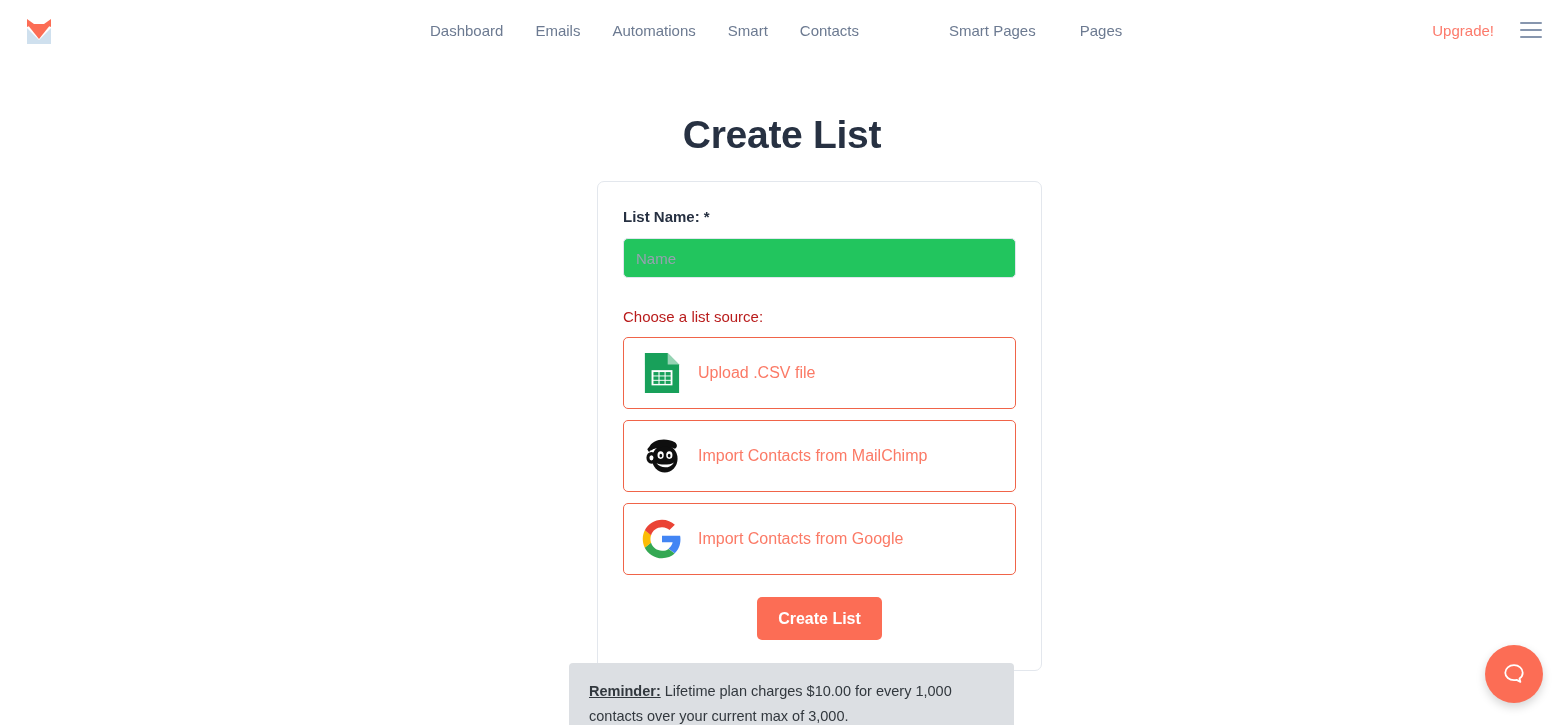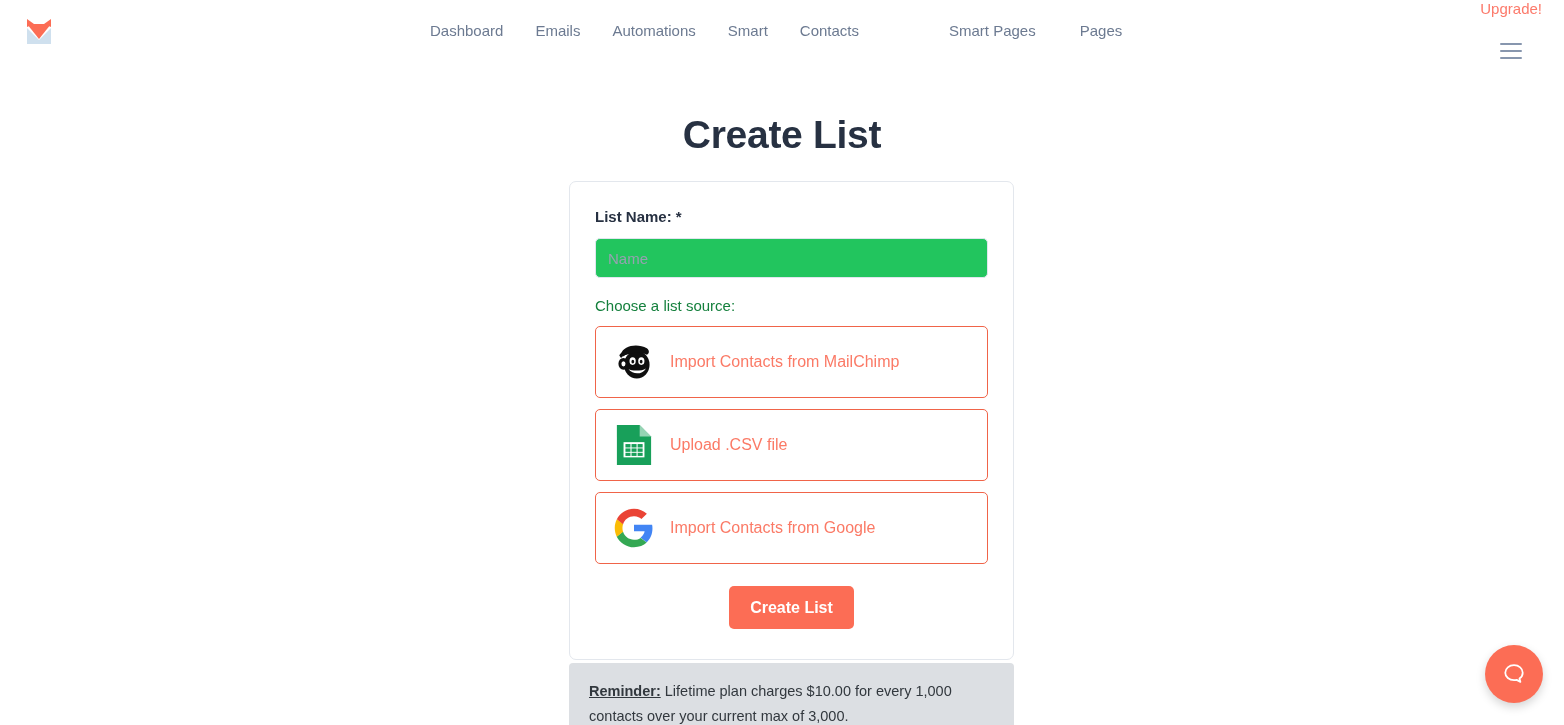--- a/index.html
+++ b/index.html
@@ -62,21 +62,20 @@
   }
   .nav-link:first-child { padding-left: 0; }
   .nav-far {
     position: absolute;
     right: 22px;
     top: 0;
     height: 60px;
     display: flex;
     align-items: center;
     gap: 26px;
-    flex-direction: column;
   }
   .upgrade-link {
     color: #fc7a6b;
     font-size: 15px;
     text-decoration: none;
     white-space: nowrap;
     cursor: pointer;
   }
   .hamburger {
     width: 22px;
@@ -100,21 +99,21 @@
     text-align: center;
     font-size: 39px;
     font-weight: bold;
     letter-spacing: -0.3px;
     color: #273142;
   }
 
   
   .card {
     position: absolute;
-    left: 569px;
+    left: 597px;
     top: 181px;
     width: 445px;
     background: #ffffff;
     border: 1px solid #e3e7ed;
     border-radius: 7px;
     padding: 26px 25px 30px 25px;
   }
   .field-label {
     font-size: 15px;
     font-weight: bold;
@@ -130,22 +129,22 @@
     padding: 0 12px;
     font-size: 15px;
     font-family: "Liberation Sans", sans-serif;
     color: #495057;
     outline: none;
     background: #22c55e;
   }
   .text-input::placeholder { color: #96a1b0; }
   .sub-label {
     font-size: 15px;
-    color: #15803d;
-    margin: 19px 0 12px 0;
+    color: #b91c1c;
+    margin: 30px 0 12px 0;
   }
 
   
   .source-option {
     display: flex;
     align-items: center;
     height: 72px;
     border: 1px solid #f06449;
     border-radius: 5px;
     margin-bottom: 11px;
@@ -260,48 +259,20 @@
 
 <h1 class="page-title">Create List</h1>
 
 <div class="card">
 
   <div class="field-label">List Name: *</div>
 
   <input class="text-input" type="text" placeholder="Name" value="" style="">
 
   <div class="sub-label">Choose a list source:</div>
-
-  <a class="source-option" href="#">
-    <span class="source-icon">
-      <svg viewBox="0 0 48 46" width="46" height="44">
-        <g fill="#0f0f0f">
-
-          <ellipse cx="27" cy="26" rx="14" ry="15"></ellipse>
-
-          <ellipse cx="12.5" cy="25" rx="5.5" ry="6.5"></ellipse>
-
-          <path d="M10 14 C12 5, 28 2, 38 8 C41 10, 41 14, 38 15 C30 12, 18 12, 12 17 Z"></path>
-          <path d="M8 16 C9 12, 16 9, 24 10 L24 14 C16 14, 11 16, 10 19 Z"></path>
-        </g>
-
-        <g fill="#ffffff">
-          <ellipse cx="22.5" cy="22" rx="3.4" ry="4.2"></ellipse>
-          <ellipse cx="32" cy="22" rx="3.4" ry="4.2"></ellipse>
-          <path d="M18 31 C23 37, 33 37, 37 30 C33 33, 22 33, 18 31 Z"></path>
-          <ellipse cx="12.5" cy="25" rx="2.2" ry="2.8"></ellipse>
-        </g>
-        <g fill="#0f0f0f">
-          <ellipse cx="22.7" cy="22.6" rx="1.5" ry="2"></ellipse>
-          <ellipse cx="31.8" cy="22.6" rx="1.5" ry="2"></ellipse>
-        </g>
-      </svg>
-    </span>
-    <span class="source-label">Import Contacts from MailChimp</span>
-  </a>
 
   <a class="source-option" href="#">
     <span class="source-icon">
       <svg viewBox="0 0 40 46" width="38" height="44">
         <path d="M2 2 H26 L38 14 V44 H2 Z" fill="#18a05a"></path>
         <path d="M26 2 L38 14 H26 Z" fill="#ffffff" opacity="0.55"></path>
         <rect x="9" y="20" width="22" height="16" fill="#ffffff"></rect>
         <rect x="11" y="22" width="5.3" height="3.6" fill="#18a05a"></rect>
         <rect x="17.4" y="22" width="5.3" height="3.6" fill="#18a05a"></rect>
         <rect x="23.8" y="22" width="5.3" height="3.6" fill="#18a05a"></rect>
@@ -311,20 +282,48 @@
         <rect x="11" y="31.2" width="5.3" height="3.3" fill="#18a05a"></rect>
         <rect x="17.4" y="31.2" width="5.3" height="3.3" fill="#18a05a"></rect>
         <rect x="23.8" y="31.2" width="5.3" height="3.3" fill="#18a05a"></rect>
       </svg>
     </span>
     <span class="source-label">Upload .CSV file</span>
   </a>
 
   <a class="source-option" href="#">
     <span class="source-icon">
+      <svg viewBox="0 0 48 46" width="46" height="44">
+        <g fill="#0f0f0f">
+
+          <ellipse cx="27" cy="26" rx="14" ry="15"></ellipse>
+
+          <ellipse cx="12.5" cy="25" rx="5.5" ry="6.5"></ellipse>
+
+          <path d="M10 14 C12 5, 28 2, 38 8 C41 10, 41 14, 38 15 C30 12, 18 12, 12 17 Z"></path>
+          <path d="M8 16 C9 12, 16 9, 24 10 L24 14 C16 14, 11 16, 10 19 Z"></path>
+        </g>
+
+        <g fill="#ffffff">
+          <ellipse cx="22.5" cy="22" rx="3.4" ry="4.2"></ellipse>
+          <ellipse cx="32" cy="22" rx="3.4" ry="4.2"></ellipse>
+          <path d="M18 31 C23 37, 33 37, 37 30 C33 33, 22 33, 18 31 Z"></path>
+          <ellipse cx="12.5" cy="25" rx="2.2" ry="2.8"></ellipse>
+        </g>
+        <g fill="#0f0f0f">
+          <ellipse cx="22.7" cy="22.6" rx="1.5" ry="2"></ellipse>
+          <ellipse cx="31.8" cy="22.6" rx="1.5" ry="2"></ellipse>
+        </g>
+      </svg>
+    </span>
+    <span class="source-label">Import Contacts from MailChimp</span>
+  </a>
+
+  <a class="source-option" href="#">
+    <span class="source-icon">
       <svg viewBox="0 0 48 48" width="42" height="42">
         <path fill="#4285F4" d="M45.1 24.5c0-1.6-.1-2.8-.4-4.1H24v7.4h12.1c-.2 2-1.6 5-4.5 7l-.1.3 6.5 5 .5.1c4.1-3.8 6.6-9.4 6.6-15.7z"></path>
         <path fill="#34A853" d="M24 46c5.9 0 10.9-2 14.5-5.3l-6.9-5.4c-1.8 1.3-4.3 2.2-7.6 2.2-5.8 0-10.8-3.8-12.5-9.1l-.3 0-6.8 5.2-.1.3C7.9 40.9 15.4 46 24 46z"></path>
         <path fill="#FBBC05" d="M11.5 28.4c-.5-1.3-.7-2.8-.7-4.4s.3-3 .7-4.4l0-.3-6.9-5.3-.2.1C2.8 17.1 2 20.4 2 24s.8 6.9 2.4 9.9l7.1-5.5z"></path>
         <path fill="#EA4335" d="M24 10.6c4.1 0 6.9 1.8 8.5 3.2l6.2-6C34.9 4.3 29.9 2 24 2 15.4 2 7.9 7.1 4.4 14.1l7.1 5.5c1.7-5.3 6.7-9 12.5-9z"></path>
       </svg>
     </span>
     <span class="source-label">Import Contacts from Google</span>
   </a>
 

